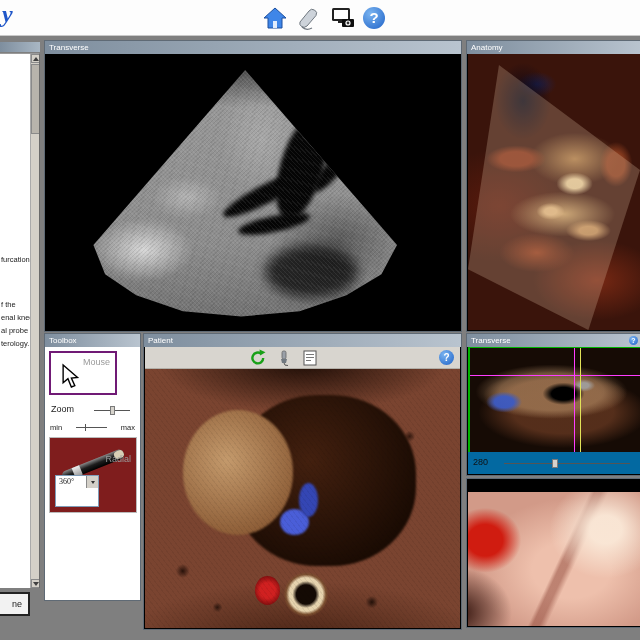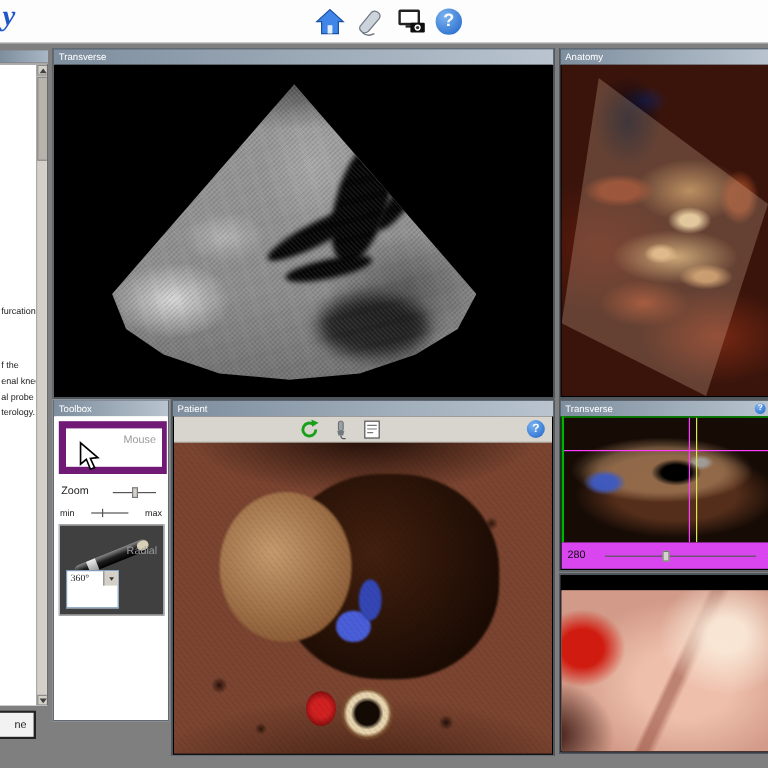--- a/index.html
+++ b/index.html
@@ -64,38 +64,38 @@
   #anat-detail { position:absolute; inset:0; background:
       radial-gradient(ellipse 26px 16px at 62% 47%, rgba(235,210,160,.9) 30%, transparent 70%),
       radial-gradient(ellipse 20px 12px at 48% 57%, rgba(220,180,128,.9) 30%, transparent 70%),
       radial-gradient(ellipse 30px 14px at 70% 64%, rgba(205,155,100,.85) 30%, transparent 75%),
       radial-gradient(ellipse 22px 30px at 86% 40%, rgba(145,64,32,.85) 40%, transparent 75%),
       radial-gradient(ellipse 40px 18px at 28% 38%, rgba(140,52,24,.85) 40%, transparent 75%); }
   #anat-beam { position:absolute; inset:0; clip-path:polygon(18% 4%, 100% 42%, 70% 100%, 0 78%); background:rgba(255,226,196,.22); }
 
   
   .toolbox-body { background:#fff; padding:4px 3px; font-size:8px; }
-  #mouse-btn { position:relative; width:92px; height:44px; border:6px solid #701a75; background:#fff; cursor:pointer; }
+  #mouse-btn { position:relative; width:68px; height:44px; border:2px solid #701a75; background:#fff; cursor:pointer; }
   #mouse-btn svg { position:absolute; left:8px; top:10px; width:22px; height:26px; }
   .gray-label { color:#9a9a9a; font-size:9px; }
   #mouse-btn .gray-label { position:absolute; right:5px; top:4px; }
   #zoom-row { position:relative; margin-top:9px; height:12px; }
   #zoom-row .zoom-label { position:absolute; left:2px; top:0; font-size:9px; color:#222; }
   .mini-slider { position:absolute; right:6px; top:6px; width:36px; height:1px; background:#555; }
   .mini-thumb { position:absolute; left:45%; top:-4px; width:5px; height:9px; background:#d6d3cc; border:1px solid #7a7a7a; }
   #zoom-minmax { position:relative; margin-top:6px; height:10px; display:flex; align-items:center; gap:14px; font-size:7.5px; color:#222; padding:0 1px; }
   .mm-track { flex:1; height:1px; background:#555; position:relative; }
   .mm-tick { position:absolute; left:30%; top:-3px; width:1px; height:7px; background:#555; }
   #long-btn { position:relative; margin-top:7px; width:88px; height:42px; border:1px solid #bbb; background:#fff; cursor:pointer; }
   #long-btn .gray-label { position:absolute; left:0; right:0; top:2px; text-align:center; }
   .probe-long { position:absolute; left:7px; top:18px; width:72px; height:13px; border-radius:7px;
       background:linear-gradient(to bottom,#9a9a9a, #2a2a2a 45%, #000); transform:rotate(-5deg); }
   .probe-long::before { content:""; position:absolute; left:0; top:0; width:14px; height:13px; border-radius:7px;
       background:linear-gradient(to bottom,#f0f0f0,#8a8a8a); }
-  #radial-btn { position:relative; margin-top:5px; width:88px; height:76px; border:1px solid #bbb; background:#404040; cursor:pointer; }
+  #radial-btn { position:relative; margin-top:5px; width:88px; height:76px; border:1px solid #bbb; background:#7f1d1d; cursor:pointer; }
   .probe-radial { position:absolute; left:10px; top:22px; width:66px; height:10px; border-radius:5px;
       background:linear-gradient(to bottom,#888, #1d1d1d 50%, #000); transform:rotate(-22deg); }
   .probe-radial::before { content:""; position:absolute; left:12px; top:0; width:8px; height:10px; background:linear-gradient(to bottom,#eee,#999); }
   .probe-radial::after { content:""; position:absolute; right:0; top:1px; width:10px; height:8px; border-radius:4px; background:#d8cfb6; }
   #radial-btn .gray-label { position:absolute; right:5px; top:16px; }
   #angle-select { position:absolute; left:5px; bottom:5px; width:44px; height:32px; border:1px solid #7f9db9; background:#fff; font-size:8px; color:#222; line-height:12px; padding-left:3px; cursor:pointer;font-family:Liberation Serif, serif; }
   .dd-btn { position:absolute; right:0; top:0; width:12px; height:12px; background:#d4d0c8; border-left:1px solid #8a8a8a; display:flex; align-items:center; justify-content:center; }
   .tri.sm { border-left:2.5px solid transparent; border-right:2.5px solid transparent; border-top:3.5px solid #333; }
 
   
@@ -120,21 +120,21 @@
       radial-gradient(ellipse 30px 16px at 55% 44%, #000 40%, transparent 70%),
       radial-gradient(ellipse 16px 9px at 67% 36%, rgba(160,160,160,.9) 30%, transparent 70%),
       radial-gradient(ellipse 24px 14px at 20% 52%, rgba(60,90,195,.95) 40%, transparent 75%),
       radial-gradient(ellipse 95px 34px at 48% 42%, rgba(190,150,110,.45) 55%, transparent 80%),
       radial-gradient(ellipse 90px 30px at 50% 45%, rgba(110,70,44,.95) 50%, transparent 80%),
       radial-gradient(ellipse 100px 42px at 55% 62%, rgba(88,48,28,.95) 50%, transparent 85%),
       #160b05; }
   .t-hline { position:absolute; left:0; right:0; top:26%; height:1px; background:#ff3cff; }
   .t-vline-m { position:absolute; top:0; bottom:0; left:61%; width:1px; background:#ff3cff; }
   .t-vline-y { position:absolute; top:0; bottom:0; left:64.5%; width:1px; background:#e2e258; }
-  #trans-slider { position:absolute; left:1px; right:1px; bottom:1px; height:22px; background:#d946ef; }
+  #trans-slider { position:absolute; left:1px; right:1px; bottom:1px; height:22px; background:#0369a1; }
   #trans-slider .val { position:absolute; left:5px; top:5px; font-size:9px; color:#111; }
   .t-track { position:absolute; left:36px; right:10px; top:11px; height:1px; background:#555; }
   .t-thumb { position:absolute; left:38%; top:-4px; width:6px; height:9px; background:#d6d3cc; border:1px solid #7a7a7a; cursor:pointer; }
 
   
   #endo-img { background:
       radial-gradient(ellipse 50px 45px at 10% 36%, #d01c10 35%, rgba(208,28,16,0) 72%),
       radial-gradient(ellipse 70px 60px at -5% 90%, rgba(42,12,6,.95), transparent 75%),
       radial-gradient(ellipse 80px 70px at 80% 28%, rgba(250,232,215,.95) 20%, rgba(250,232,215,0) 70%),
       linear-gradient(115deg, transparent 52%, rgba(130,55,42,.45) 54% 57%, transparent 60%),

